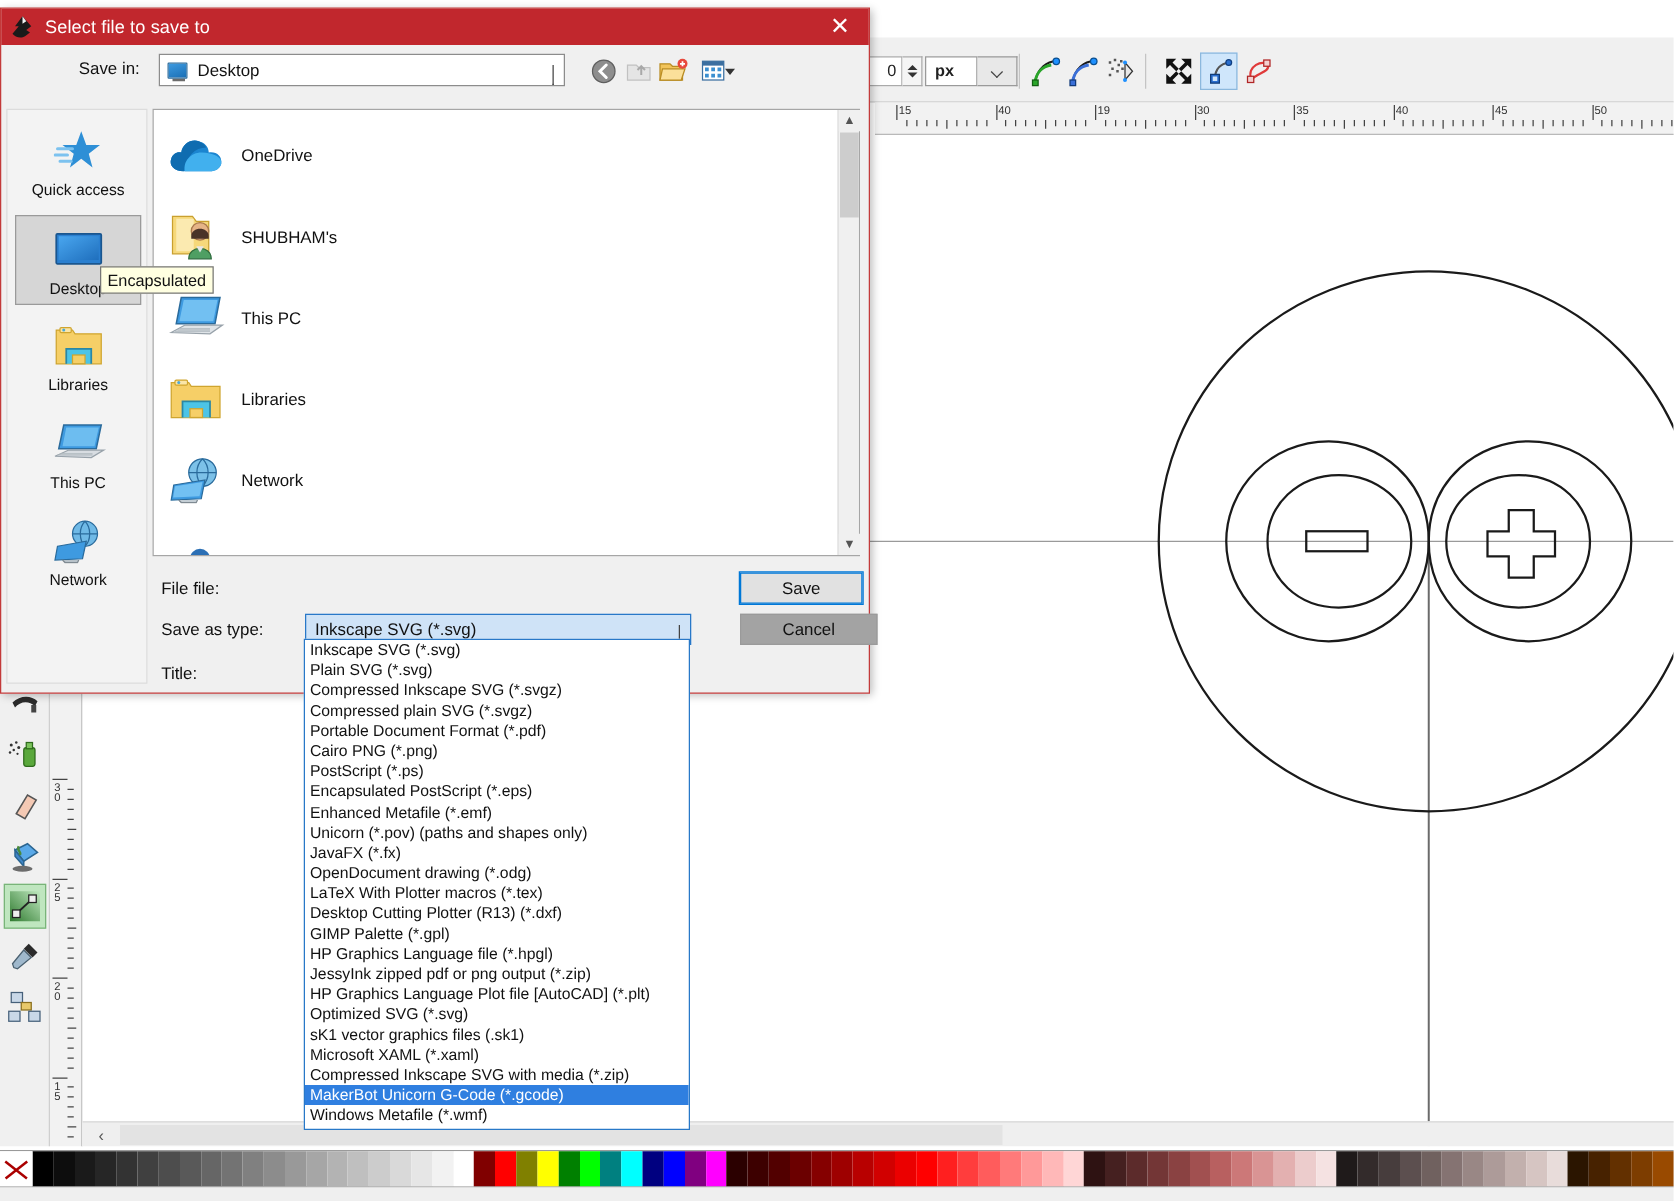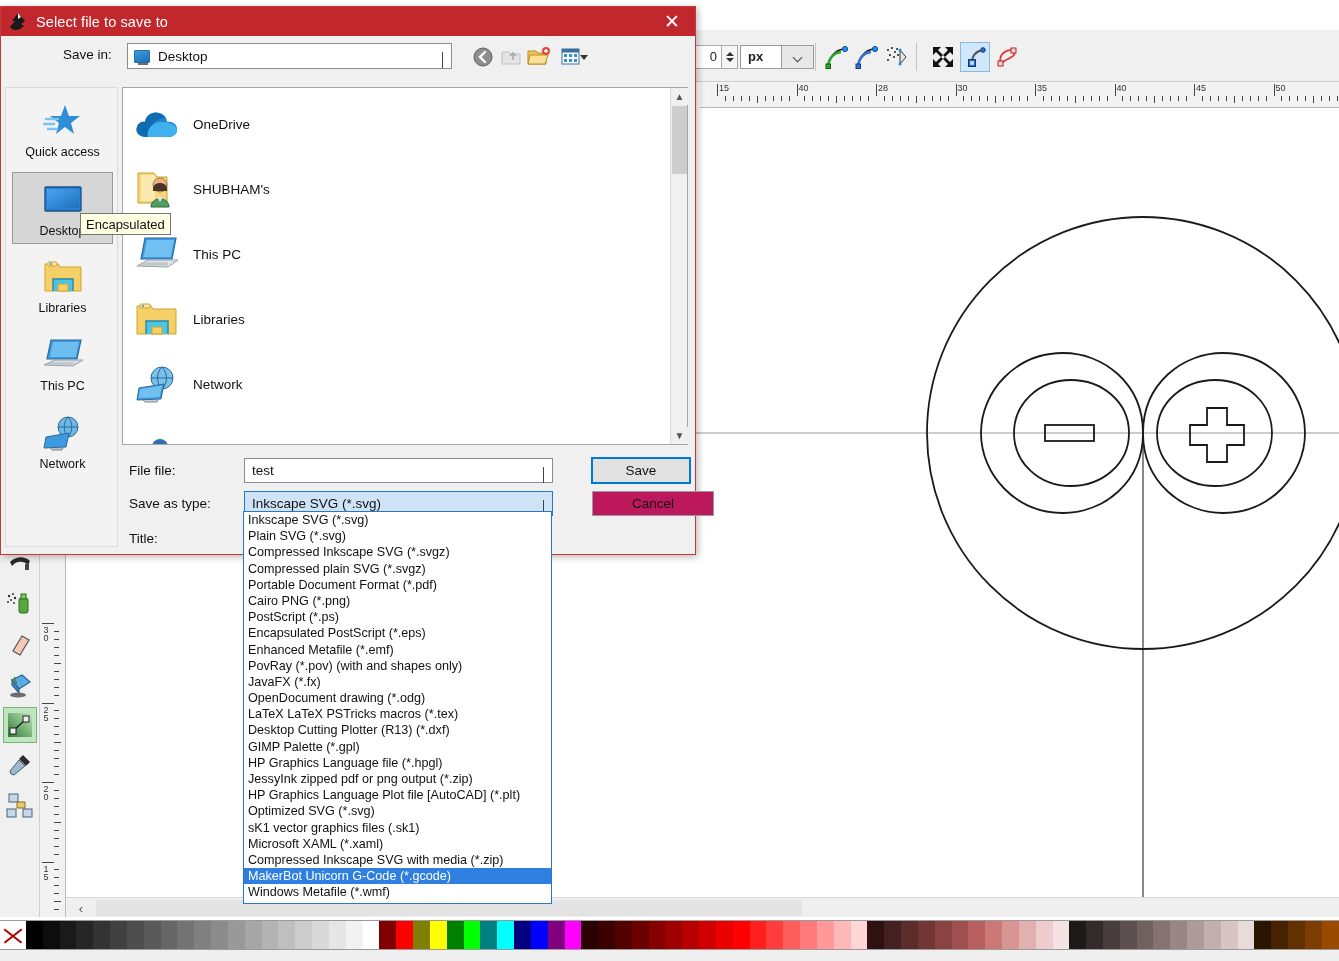--- a/index.html
+++ b/index.html
@@ -205,22 +205,22 @@
   .type-box .arw { position:absolute; right: 8px; top: 8px; }
 
   .lbl-title { position: absolute; left: 128px; top: 524px; font-size: 13.5px; color:#111; }
 
   .btn-save {
     position: absolute; left: 591px; top: 451px; width: 98px; height: 25px;
     background: #e1e1e1; border: 1px solid #0078d7; outline: 1px solid #0078d7;
     display:flex; align-items:center; justify-content:center; font-size:13.5px; color:#111;
   }
   .btn-cancel {
-    position: absolute; left: 591px; top: 484px; width: 122px; height: 25px;
-    background: #be185d; border: 1px solid #9a9a9a;
+    position: absolute; left: 591px; top: 484px; width: 110px; height: 25px;
+    background: #a3a3a3; border: 1px solid #9a9a9a;
     display:flex; align-items:center; justify-content:center; font-size:13.5px; color:#111;
   }
 
   
   .dropdown {
     position: absolute; left: 243px; top: 511px; width: 309px; height: 393px;
     background: #fff; border: 1px solid #2878c8; z-index: 60; overflow: hidden;
   }
   .dd-item {
     height: 16.2px; line-height: 16.2px; font-size: 12.6px; color: #111;
@@ -340,21 +340,21 @@
         <div class="rtick" style="left: 104.45px; top: 14px; width: 1px; height: 5px;"></div>
         <div class="rtick" style="left: 112.4px; top: 14px; width: 1px; height: 5px;"></div>
         <div class="rtick" style="left: 120.35px; top: 14px; width: 1px; height: 5px;"></div>
         <div class="rtick" style="left: 128.3px; top: 14px; width: 1px; height: 5px;"></div>
         <div class="rtick" style="left: 136.25px; top: 14px; width: 1px; height: 7px;"></div>
         <div class="rtick" style="left: 144.2px; top: 14px; width: 1px; height: 5px;"></div>
         <div class="rtick" style="left: 152.15px; top: 14px; width: 1px; height: 5px;"></div>
         <div class="rtick" style="left: 160.1px; top: 14px; width: 1px; height: 5px;"></div>
         <div class="rtick" style="left: 168.05px; top: 14px; width: 1px; height: 5px;"></div>
         <div class="rtick" style="left: 176px; top: 2px; width: 1px; height: 12px;"></div>
-        <div class="rlabel" style="left: 178px; top: 1px;">28</div>
+        <div class="rlabel" style="left: 178px; top: 1px;">19</div>
         <div class="rtick" style="left: 183.95px; top: 14px; width: 1px; height: 5px;"></div>
         <div class="rtick" style="left: 191.9px; top: 14px; width: 1px; height: 5px;"></div>
         <div class="rtick" style="left: 199.85px; top: 14px; width: 1px; height: 5px;"></div>
         <div class="rtick" style="left: 207.8px; top: 14px; width: 1px; height: 5px;"></div>
         <div class="rtick" style="left: 215.75px; top: 14px; width: 1px; height: 7px;"></div>
         <div class="rtick" style="left: 223.7px; top: 14px; width: 1px; height: 5px;"></div>
         <div class="rtick" style="left: 231.65px; top: 14px; width: 1px; height: 5px;"></div>
         <div class="rtick" style="left: 239.6px; top: 14px; width: 1px; height: 5px;"></div>
         <div class="rtick" style="left: 247.55px; top: 14px; width: 1px; height: 5px;"></div>
         <div class="rtick" style="left: 255.5px; top: 2px; width: 1px; height: 12px;"></div>
@@ -846,24 +846,20 @@
       </div>
 
       <div class="fl-scroll">
         <div class="fl-sb-up">▲</div>
         <div class="fl-sb-thumb"></div>
         <div class="fl-sb-dn">▼</div>
       </div>
     </div>
 
     <div class="lbl-fname">File file:</div>
-    <div class="fname-box">
-      <span class="v" placeholder="File name">test</span>
-      <span class="arw"><span class="chev-dn"></span></span>
-    </div>
 
     <div class="lbl-type">Save as type:</div>
     <div class="type-box">
       <span class="v">Inkscape SVG (*.svg)</span>
       <span class="arw"><span class="chev-dn"></span></span>
     </div>
 
     <div class="lbl-title">Title:</div>
 
     <div class="btn-save">Save</div>
@@ -873,24 +869,24 @@
   <div class="dropdown" id="dropdown">
       <div class="dd-item">Inkscape SVG (*.svg)</div>
       <div class="dd-item">Plain SVG (*.svg)</div>
       <div class="dd-item">Compressed Inkscape SVG (*.svgz)</div>
       <div class="dd-item">Compressed plain SVG (*.svgz)</div>
       <div class="dd-item">Portable Document Format (*.pdf)</div>
       <div class="dd-item">Cairo PNG (*.png)</div>
       <div class="dd-item">PostScript (*.ps)</div>
       <div class="dd-item">Encapsulated PostScript (*.eps)</div>
       <div class="dd-item">Enhanced Metafile (*.emf)</div>
-      <div class="dd-item">PovRay (*.pov) (with and shapes only)</div>
+      <div class="dd-item">Unicorn (*.pov) (paths and shapes only)</div>
       <div class="dd-item">JavaFX (*.fx)</div>
       <div class="dd-item">OpenDocument drawing (*.odg)</div>
-      <div class="dd-item">LaTeX LaTeX PSTricks macros (*.tex)</div>
+      <div class="dd-item">LaTeX With Plotter macros (*.tex)</div>
       <div class="dd-item">Desktop Cutting Plotter (R13) (*.dxf)</div>
       <div class="dd-item">GIMP Palette (*.gpl)</div>
       <div class="dd-item">HP Graphics Language file (*.hpgl)</div>
       <div class="dd-item">JessyInk zipped pdf or png output (*.zip)</div>
       <div class="dd-item">HP Graphics Language Plot file [AutoCAD] (*.plt)</div>
       <div class="dd-item">Optimized SVG (*.svg)</div>
       <div class="dd-item">sK1 vector graphics files (.sk1)</div>
       <div class="dd-item">Microsoft XAML (*.xaml)</div>
       <div class="dd-item">Compressed Inkscape SVG with media (*.zip)</div>
       <div class="dd-item sel">MakerBot Unicorn G-Code (*.gcode)</div>

